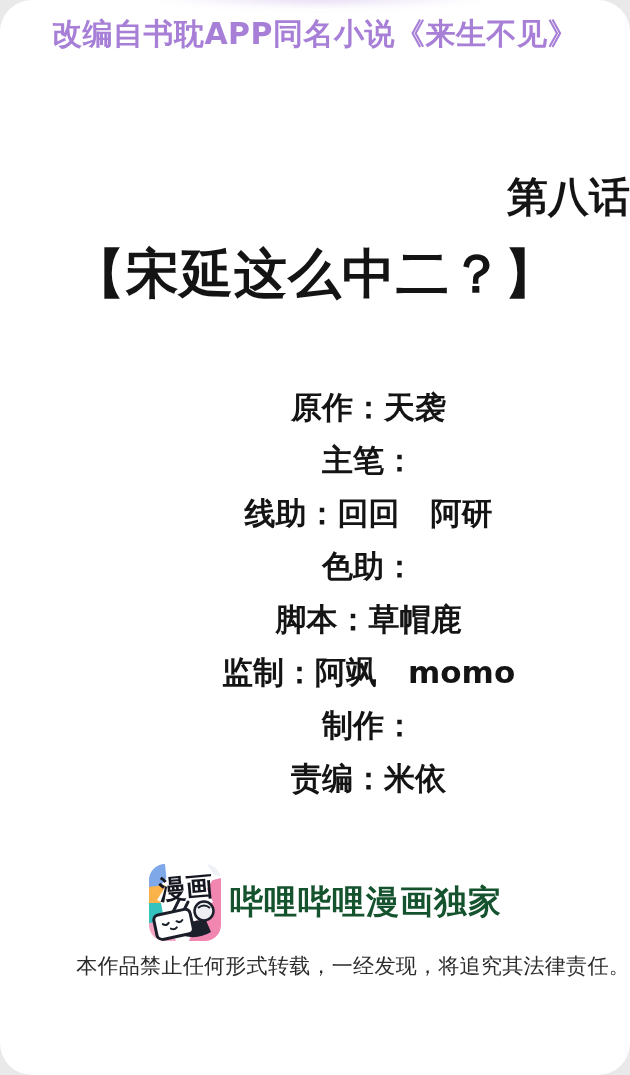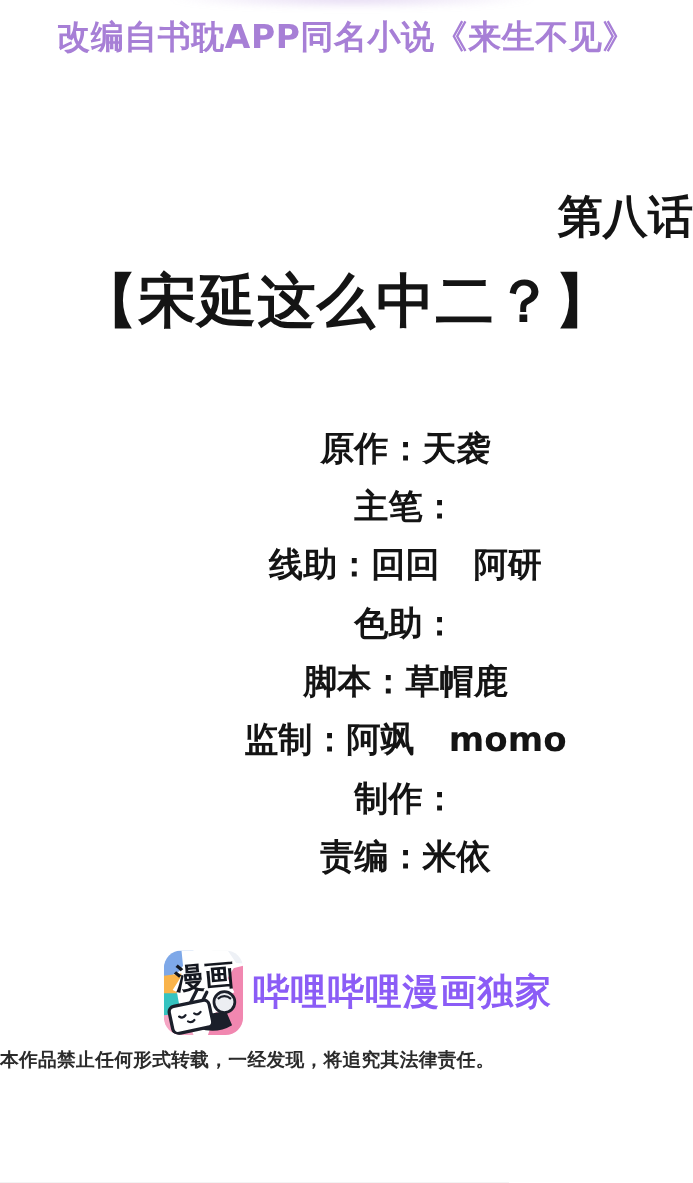--- a/index.html
+++ b/index.html
@@ -5,20 +5,21 @@
   html, body { margin: 0; padding: 0; background: #e9e9e9; }
   .page {
     position: relative;
     width: 630px;
     height: 1075px;
     margin: 0 auto;
     background: #ffffff;
     overflow: hidden;
     font-family: "DejaVu Sans", "Liberation Sans", sans-serif;
     color: #141414;
+    border-radius: 32px;
   }
   .smudge {
     position: absolute;
     top: -10px; left: 150px;
     width: 340px; height: 18px;
     background: radial-gradient(ellipse at center, rgba(167,127,214,0.30) 0%, rgba(167,127,214,0.0) 70%);
     filter: blur(3px);
     pointer-events: none;
   }
   .adaptation {
@@ -65,29 +66,29 @@
     display: flex;
     align-items: center;
     gap: 9px;
   }
   .app-icon { display: block; }
   .exclusive {
     font-size: 33px;
     font-weight: 700;
     letter-spacing: 1px;
     font-family: "DejaVu Serif", "Liberation Serif", serif;
-    color: #8b5cf6;
+    color: #14532d;
     white-space: nowrap;
   }
   .copyright {
     position: absolute;
     top: 952px; left: 0; right: 0;
-    text-align: left;
-    font-size: 17px;
-    font-weight: 700;
+    text-align: right;
+    font-size: 21px;
+    font-weight: 400;
     color: #2b2b2b;
     letter-spacing: 0.3px;
   }
 </style>
 </head>
 <body>
 
 <div class="page">
 
   <div class="smudge"></div>

